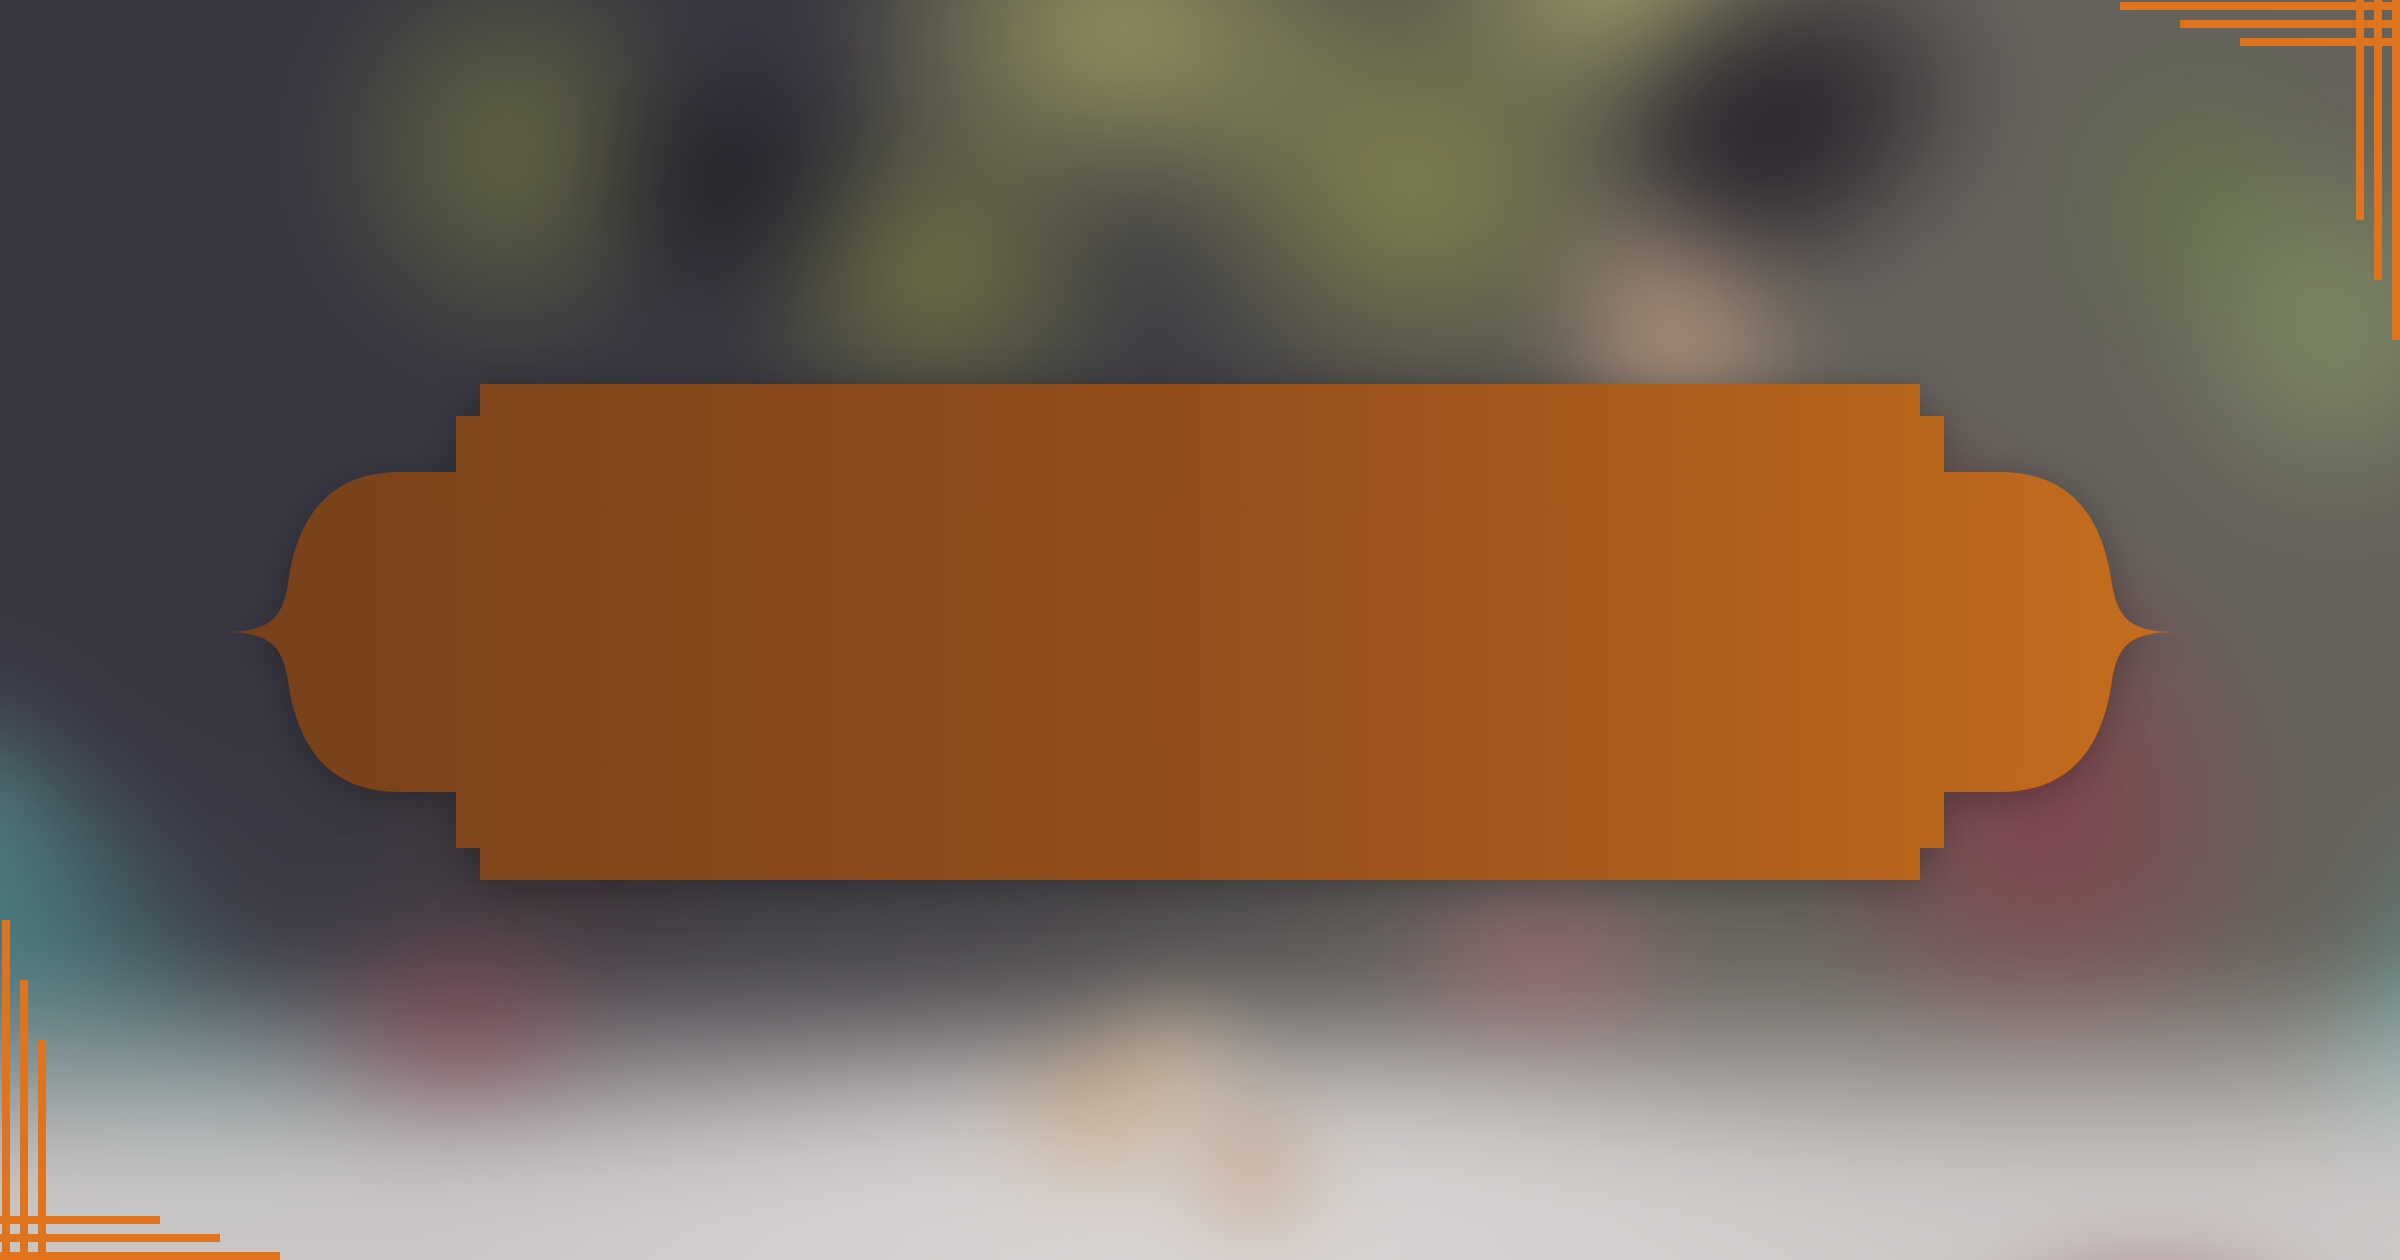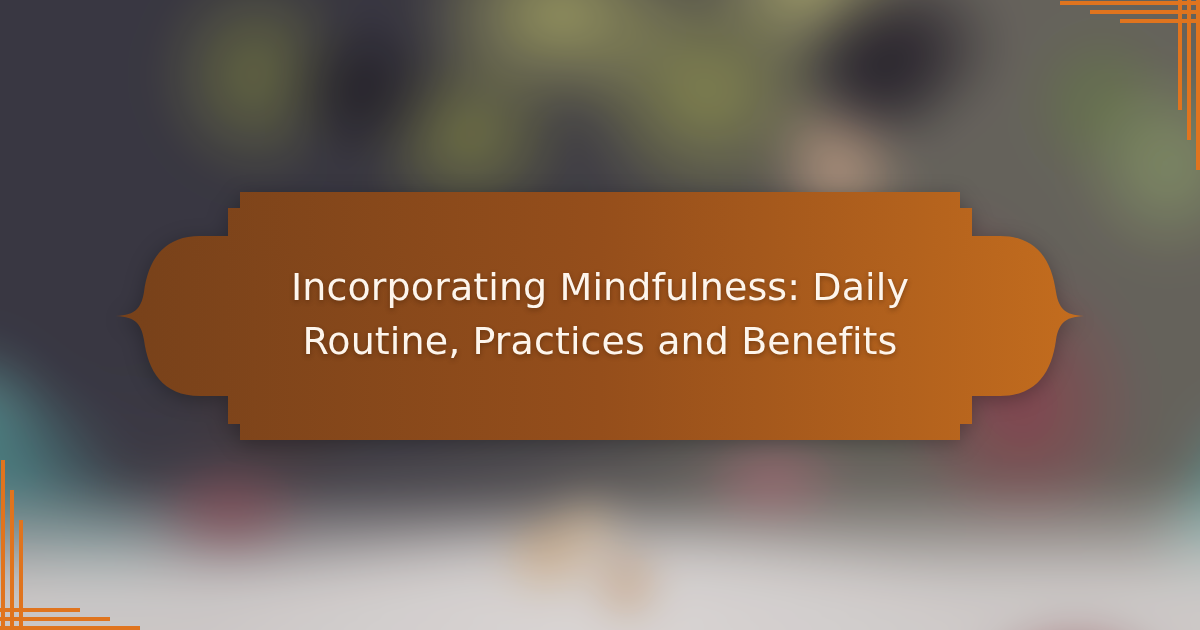--- a/index.html
+++ b/index.html
@@ -222,18 +222,15 @@
         C 952 70, 938 44, 900 44
         L 872 44
         L 872 16
         L 860 16
         L 860 0
         L 140 0
         Z
       "></path>
     </svg>
 
-    <div class="badge-text">
-      <span>Incorporating Mindfulness: Daily Routine, Practices and Benefits</span>
-    </div>
   </div>
 
 </div>
 
 </body></html>

